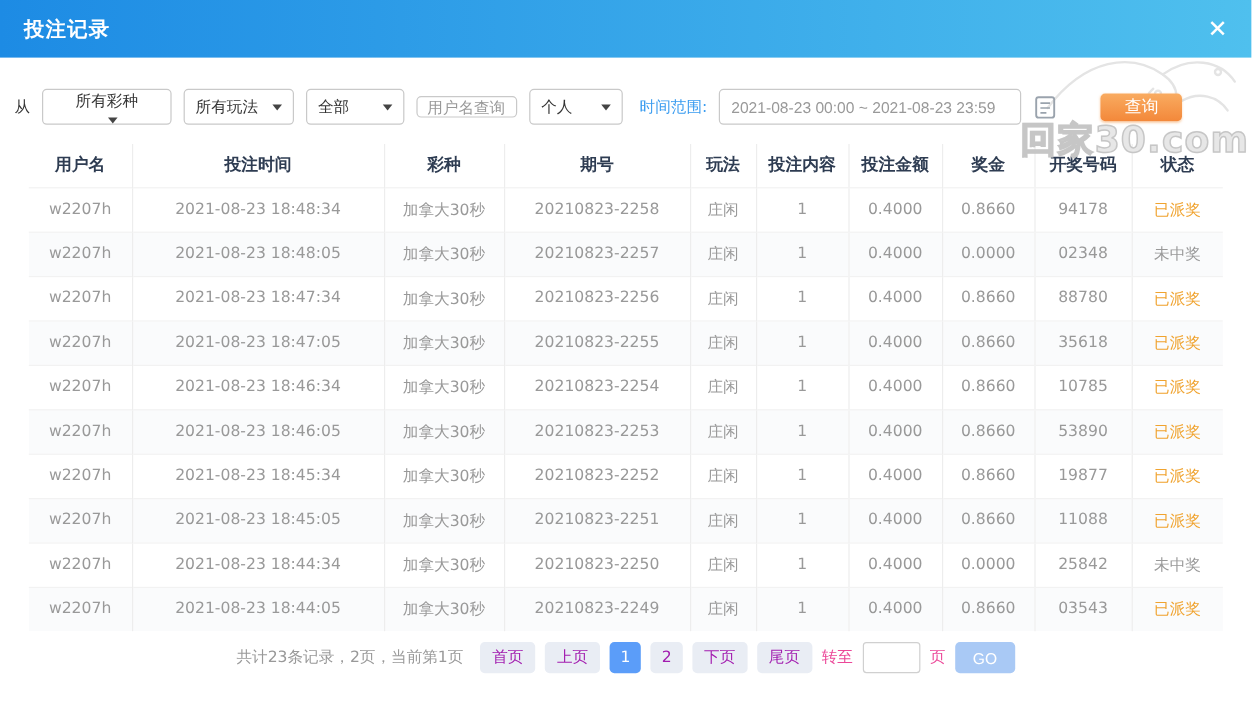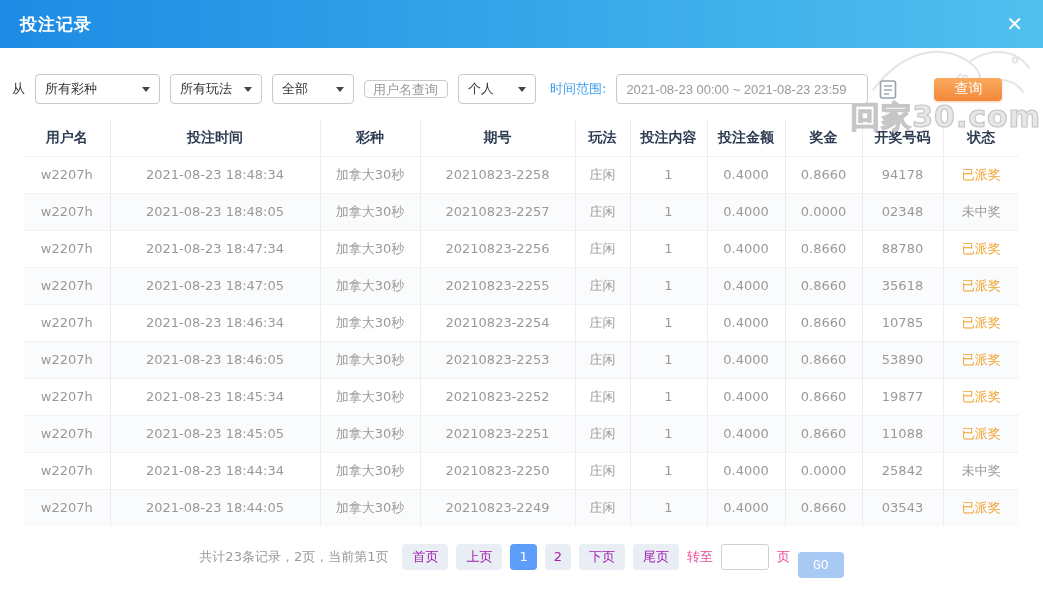--- a/index.html
+++ b/index.html
@@ -28,21 +28,21 @@
   .sel {
     display:flex; align-items:center; justify-content:space-between;
     border:1px solid #c9c9c9; border-radius:4px; height:30px;
     padding:0 9px; background:#fff; font-size:13px; color:#333; cursor:pointer;
   }
   .caret {
     width:0; height:0; flex:0 0 auto;
     border-left:4px solid transparent; border-right:4px solid transparent;
     border-top:5px solid #444; margin-left:10px;
   }
-  .w135{width:125px;} .w92{width:92px;} .w82{width:82px;} .w78{width:78px;}
+  .w135{width:108px;flex-direction:column;} .w92{width:92px;} .w82{width:82px;} .w78{width:78px;}
   .txt-input {
     border:1px solid #c9c9c9; border-radius:4px; height:18px;
     padding:0 8px; font-size:13px; color:#333; width:84px; outline:none;
   }
   .txt-input::placeholder { color:#999; }
   .time-label { color:var(--accent-blue); margin-left:4px; white-space:nowrap; }
   .date-input {
     border:1px solid #c9c9c9; border-radius:4px; height:30px;
     padding:0 9px; font-size:13px; color:#999; width:252px; outline:none;
   }
@@ -93,21 +93,21 @@
   .pg { min-width:26px; padding:0 9px; }
   .pg.active { background:var(--active-page); color:#fff; }
   .page-buttons { display:flex; gap:8px; }
   .goto-label, .page-unit { color:#ec4899; }
   .goto-input {
     width:48px; height:26px; border:1px solid #d0d0d0; border-radius:3px;
     padding:0 5px; font-size:13px; outline:none;
   }
   .go-btn {
     background:var(--go-button); color:#fff; border:none; border-radius:4px;
-    height:26px; padding:0 15px; font-size:13px; cursor:pointer; font-family:Liberation Mono, monospace;margin-top:17px;
+    height:26px; padding:0 15px; font-size:13px; cursor:pointer; font-family:Liberation Sans, sans-serif;
   }
 </style>
 </head>
 <body>
 
 <header class="modal-header">
   <h1 class="modal-title">投注记录</h1>
   <span class="close-icon">✕</span>
 </header>
 

